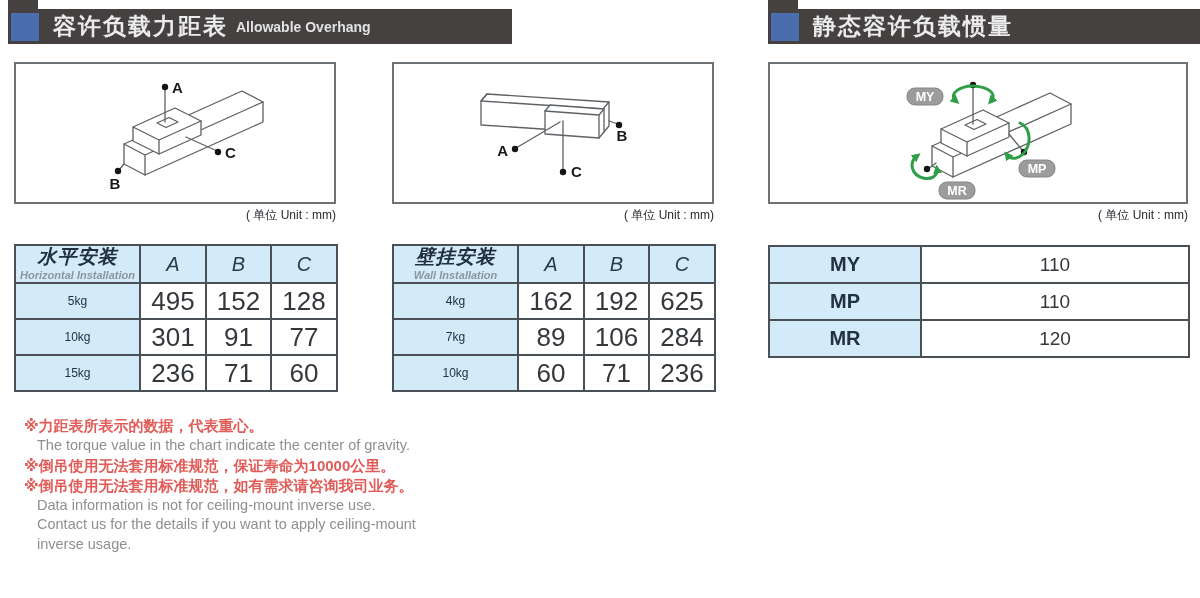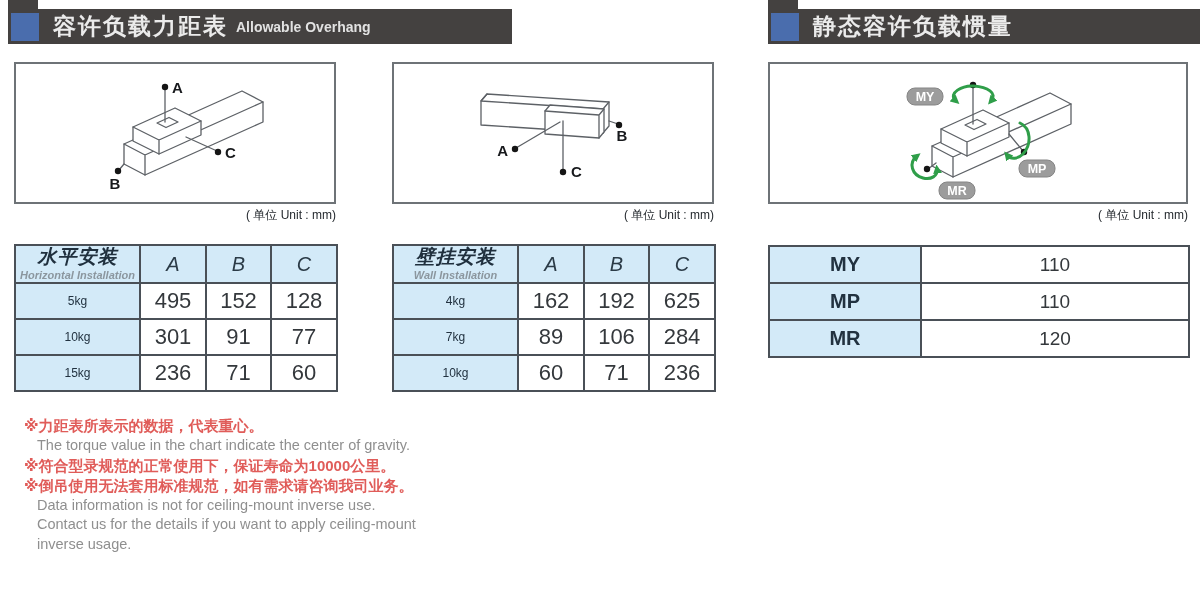--- a/index.html
+++ b/index.html
@@ -23,21 +23,21 @@
   table.spec{position:absolute;border-collapse:collapse;table-layout:fixed;}
   .spec th,.spec td{border:2px solid #4a5057;text-align:center;vertical-align:middle;
                     padding:0;box-sizing:border-box;}
   .spec thead tr{height:37px;font-style:italic;}
   .spec tbody tr{height:36px;}
   .th-main{background:#d3eaf8;}
   .th-zh{font-size:19px;font-weight:bold;color:#20303e;line-height:22px;letter-spacing:1px;}
   .th-en{font-size:11px;color:#8b969e;line-height:13px;margin-top:1px;}
   .col-h{background:#d3eaf8;font-size:20px;font-weight:normal;color:#2b3b47;}
   .load-cell{background:#d3eaf8;font-size:12px;color:#223240;margin-left:32px;}
-  .num-cell{background:#fff;font-size:22px;color:#34383c;}
+  .num-cell{background:#fff;font-size:26px;color:#34383c;}
 
   table.moment{position:absolute;border-collapse:collapse;table-layout:fixed;}
   .moment td{border:2px solid #4a5057;text-align:center;vertical-align:middle;padding:0;}
   .moment tr{height:37px;}
   .mom-label{background:#d3eaf8;font-size:20px;font-weight:bold;color:#223240;}
   .mom-value{background:#fff;font-size:19px;color:#34383c;}
 
   
   .notes{position:absolute;left:24px;top:416px;width:480px;}
   .note-zh{color:#e05c59;font-size:15px;font-weight:bold;line-height:20px;}
@@ -243,21 +243,21 @@
       </tr>
     </tbody>
   </table>
 
   <div class="notes">
     <div>
       <div class="note-zh">※力距表所表示的数据，代表重心。</div>
       <div class="note-en">The torque value in the chart indicate the center of gravity.</div>
     </div>
     <div>
-      <div class="note-zh">※符合型录规范的正常使用下，保证寿命为10000公里。</div>
+      <div class="note-zh">※倒吊使用无法套用标准规范，保证寿命为10000公里。</div>
     </div>
     <div>
       <div class="note-zh">※倒吊使用无法套用标准规范，如有需求请咨询我司业务。</div>
       <div class="note-en">Data information is not for ceiling-mount inverse use.
 Contact us for the details if you want to apply ceiling-mount
 inverse usage.</div>
     </div>
   </div>
 
 </div>

